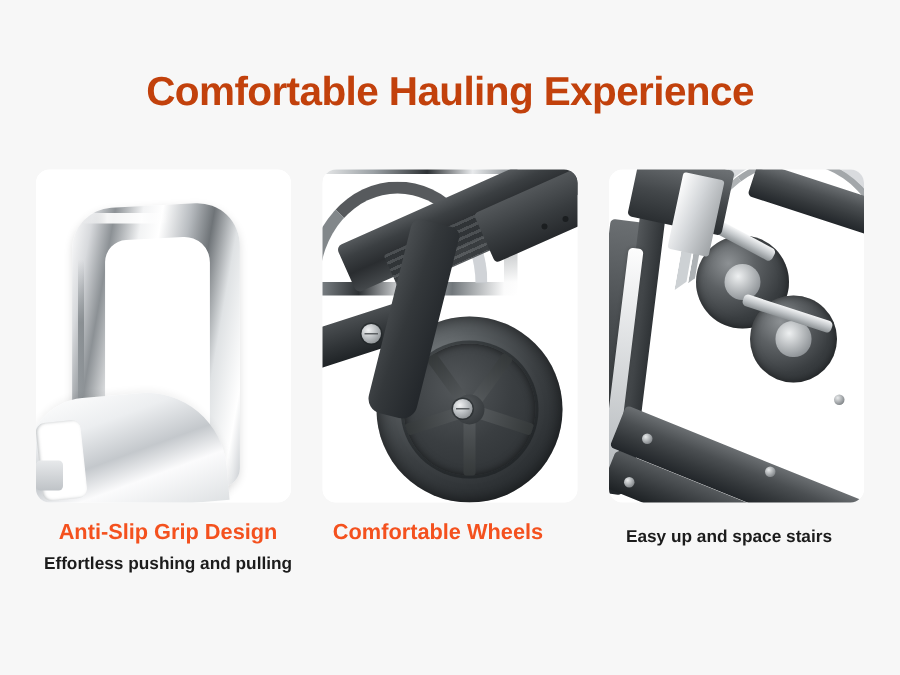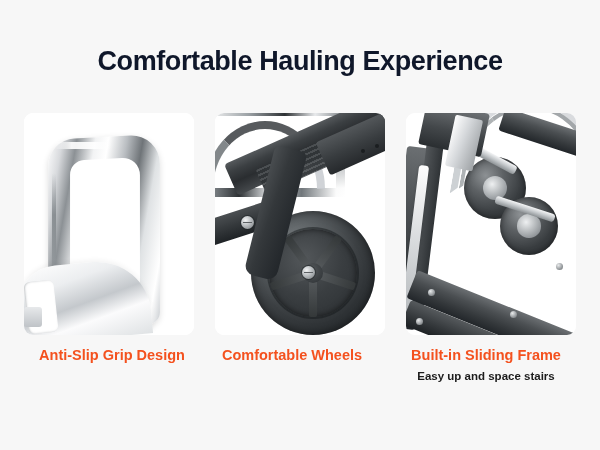--- a/index.html
+++ b/index.html
@@ -21,21 +21,21 @@
     box-sizing: border-box;
   }
   .headline {
     position: absolute;
     top: 44px;
     left: 0;
     width: 600px;
     text-align: center;
     font-size: 27px;
     font-weight: bold;
-    color: #0f172a;
+    color: #c2410c;
     letter-spacing: -0.4px;
     line-height: 34px;
     white-space: nowrap;
   }
   .cards {
     position: absolute;
     top: 113px;
     left: 24px;
     width: 552px;
     height: 222px;
@@ -508,23 +508,23 @@
         <div class="bolt b3"></div>
         <div class="bolt b4"></div>
       </div>
     </div>
 
   </div>
 
   <div class="captions">
     <div class="caption c1">
       <div class="cap-title">Anti-Slip Grip Design</div>
+      <div class="cap-sub">Effortless pushing and pulling</div>
     </div>
     <div class="caption c2">
       <div class="cap-title">Comfortable Wheels</div>
     </div>
     <div class="caption c3">
-      <div class="cap-title">Built-in Sliding Frame</div>
       <div class="cap-sub">Easy up and space stairs</div>
     </div>
   </div>
 
 </div>
 
 </body></html>

